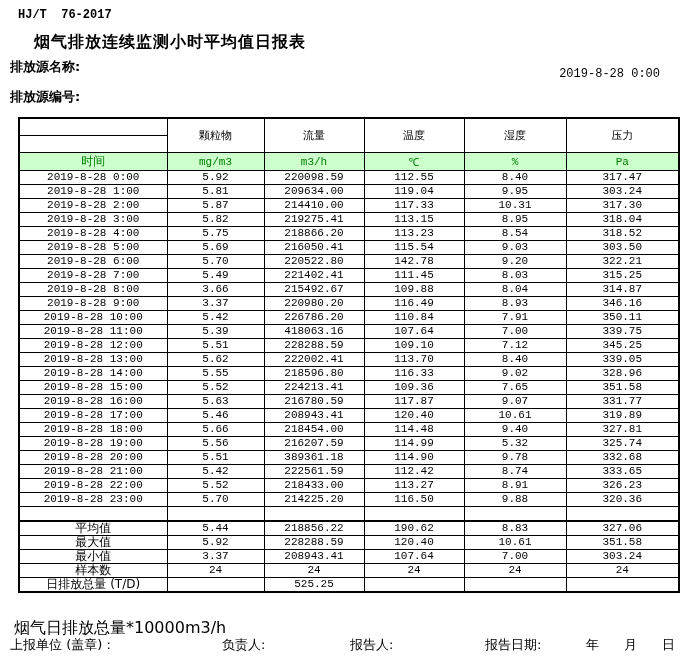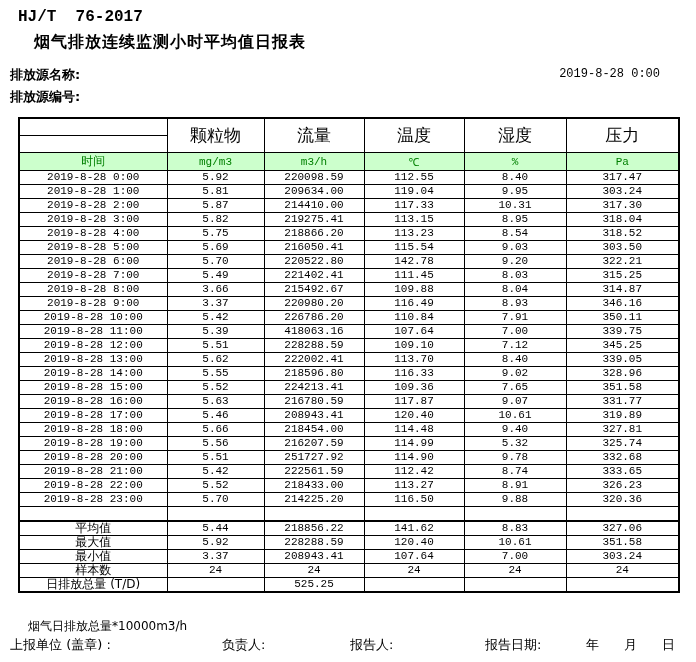--- a/index.html
+++ b/index.html
@@ -5,54 +5,54 @@
   html,body{margin:0;padding:0;}
   body{
     width:696px;height:662px;background:#ffffff;color:#000;
     font-family:"DejaVu Sans","Liberation Sans",sans-serif;
     position:relative;overflow:hidden;
     -webkit-font-smoothing:none;
   }
   .mono{font-family:"Liberation Mono","DejaVu Sans Mono",monospace;}
   .hj-standard{
     position:absolute;left:18px;top:8px;
-    font-weight:bold;font-size:16px;white-space:pre;
+    font-weight:bold;font-size:12px;white-space:pre;
     font-family:"Liberation Mono","DejaVu Sans Mono",monospace;
   }
   .doc-title{
     position:absolute;left:0;top:32px;width:100%;
     text-align:left;font-weight:bold;font-size:16px;letter-spacing:1px;margin-left:34px;
   }
-  .src-name-line{position:absolute;left:10px;top:66px;font-weight:bold;font-size:13px;}
+  .src-name-line{position:absolute;left:10px;top:58px;font-weight:bold;font-size:13px;}
   .src-id-line{position:absolute;left:10px;top:88px;font-weight:bold;font-size:13px;}
   .report-datetime{
     position:absolute;top:67px;right:36px;font-size:12px;
     font-family:"Liberation Mono","DejaVu Sans Mono",monospace;
   }
   table.report{
     position:absolute;left:18px;top:117px;
     border-collapse:collapse;table-layout:fixed;width:660px;
     border:2px solid #000;
   }
   table.report td,table.report th{
     border:1px solid #000;padding:0;margin:0;
     text-align:center;vertical-align:middle;overflow:hidden;white-space:nowrap;
   }
   tr.hsplit td,tr.hsplit th{height:16px;}
-  th.col-head{font-size:17px;font-weight:normal;}
+  th.col-head{font-size:11px;font-weight:normal;}
   tr.unit-row td{
     height:15px;font-size:11px;
     background:var(--green-bg,#ccffcc);color:var(--green-text,#008000);
   }
   tr.unit-row td.time-head{font-size:12px;margin-top:28px;}
   tbody.data td{height:13px;font-size:11px;line-height:13px;}
   tr.blank-row td{height:13px;border-bottom:2px solid #000;}
   tbody.summary td{height:13px;font-size:11px;line-height:13px;}
   tbody.summary td.c-label{font-size:12px;}
-  .footer-note{position:absolute;left:28px;top:618px;font-size:12px;}
+  .footer-note{position:absolute;left:14px;top:618px;font-size:16px;}
   .footer-sign{position:absolute;left:0;top:636px;width:696px;height:20px;font-size:13px;}
   .footer-sign span{position:absolute;white-space:nowrap;}
   .fs-unit{left:10px;}
   .fs-resp{left:222px;}
   .fs-rept{left:350px;}
   .fs-date{left:485px;}
   .fs-year{left:586px;}
   .fs-month{left:624px;}
   .fs-day{left:662px;}
 </style>
@@ -252,21 +252,21 @@
         <td class="mono">2019-8-28 19:00</td>
         <td class="mono">5.56</td>
         <td class="mono">216207.59</td>
         <td class="mono">114.99</td>
         <td class="mono">5.32</td>
         <td class="mono">325.74</td>
       </tr>
       <tr>
         <td class="mono">2019-8-28 20:00</td>
         <td class="mono">5.51</td>
-        <td class="mono">251727.92</td>
+        <td class="mono">389361.18</td>
         <td class="mono">114.90</td>
         <td class="mono">9.78</td>
         <td class="mono">332.68</td>
       </tr>
       <tr>
         <td class="mono">2019-8-28 21:00</td>
         <td class="mono">5.42</td>
         <td class="mono">222561.59</td>
         <td class="mono">112.42</td>
         <td class="mono">8.74</td>
@@ -297,21 +297,21 @@
         <td></td>
       <td></td>
         <td></td>
     </tr>
   </tbody>
   <tbody class="summary">
       <tr>
         <td class="c-label">平均值</td>
         <td class="mono">5.44</td>
         <td class="mono">218856.22</td>
-        <td class="mono">141.62</td>
+        <td class="mono">190.62</td>
         <td class="mono">8.83</td>
         <td class="mono">327.06</td>
       </tr>
       <tr>
         <td class="c-label">最大值</td>
         <td class="mono">5.92</td>
         <td class="mono">228288.59</td>
         <td class="mono">120.40</td>
         <td class="mono">10.61</td>
         <td class="mono">351.58</td>

